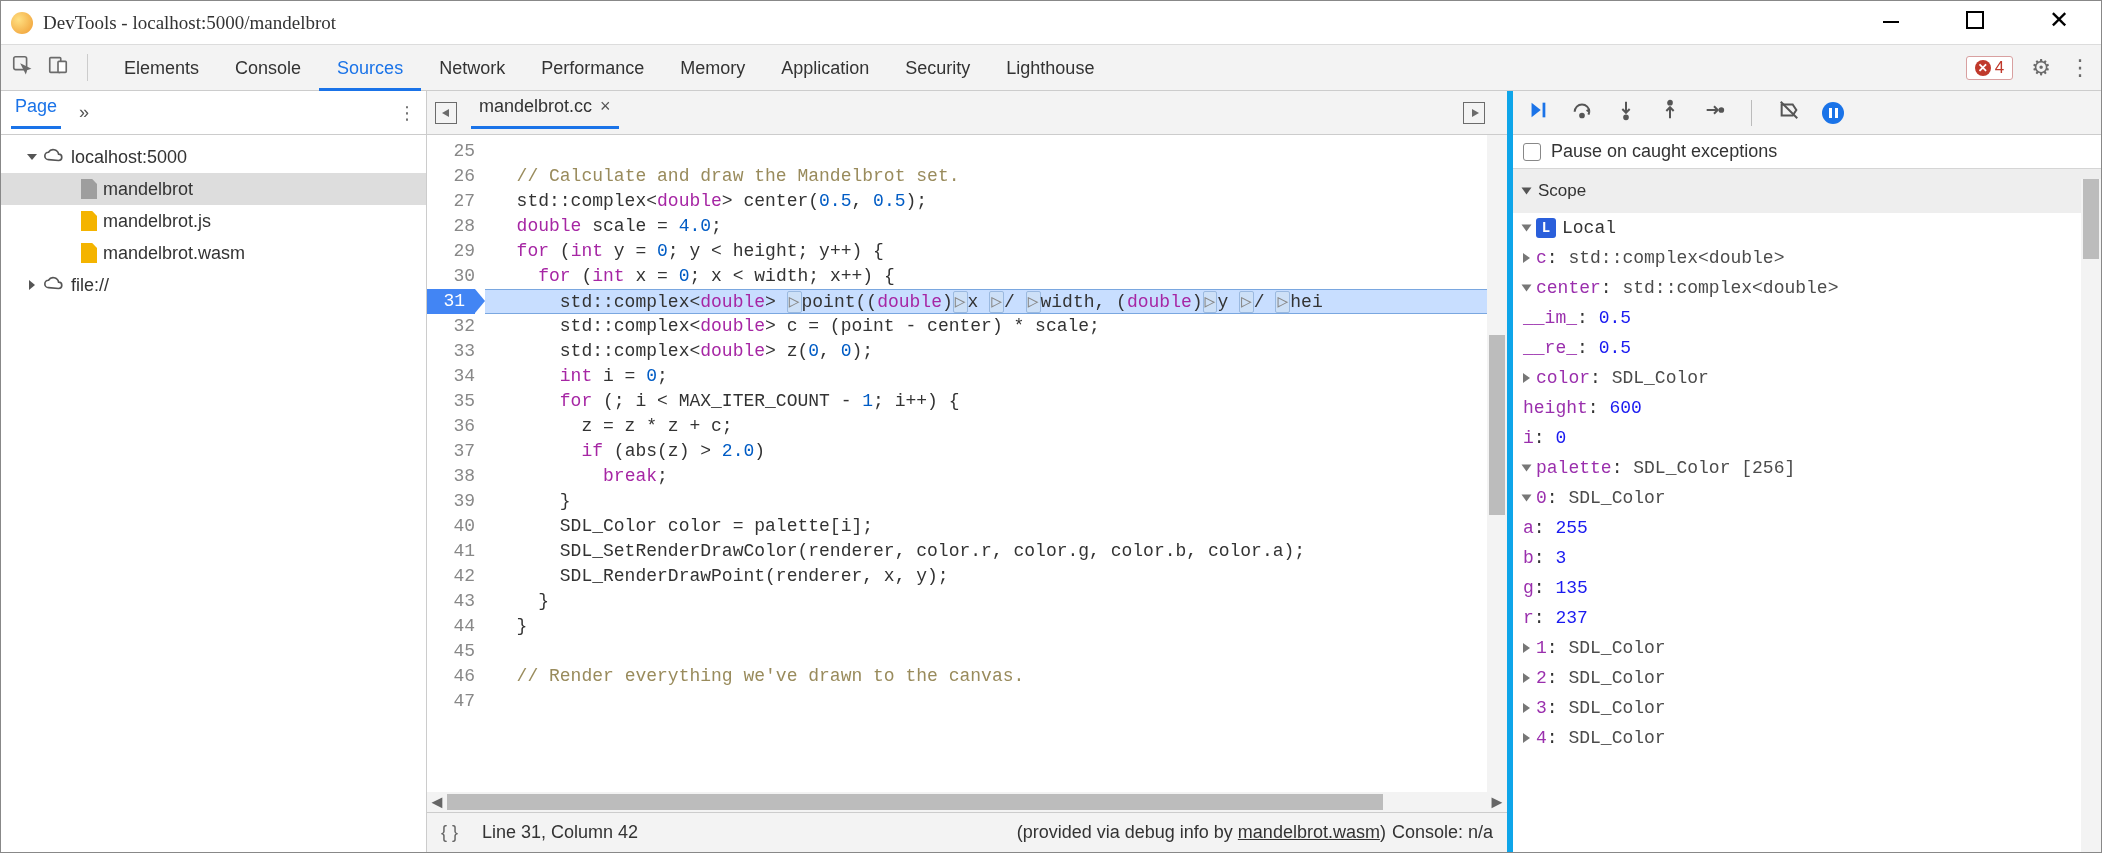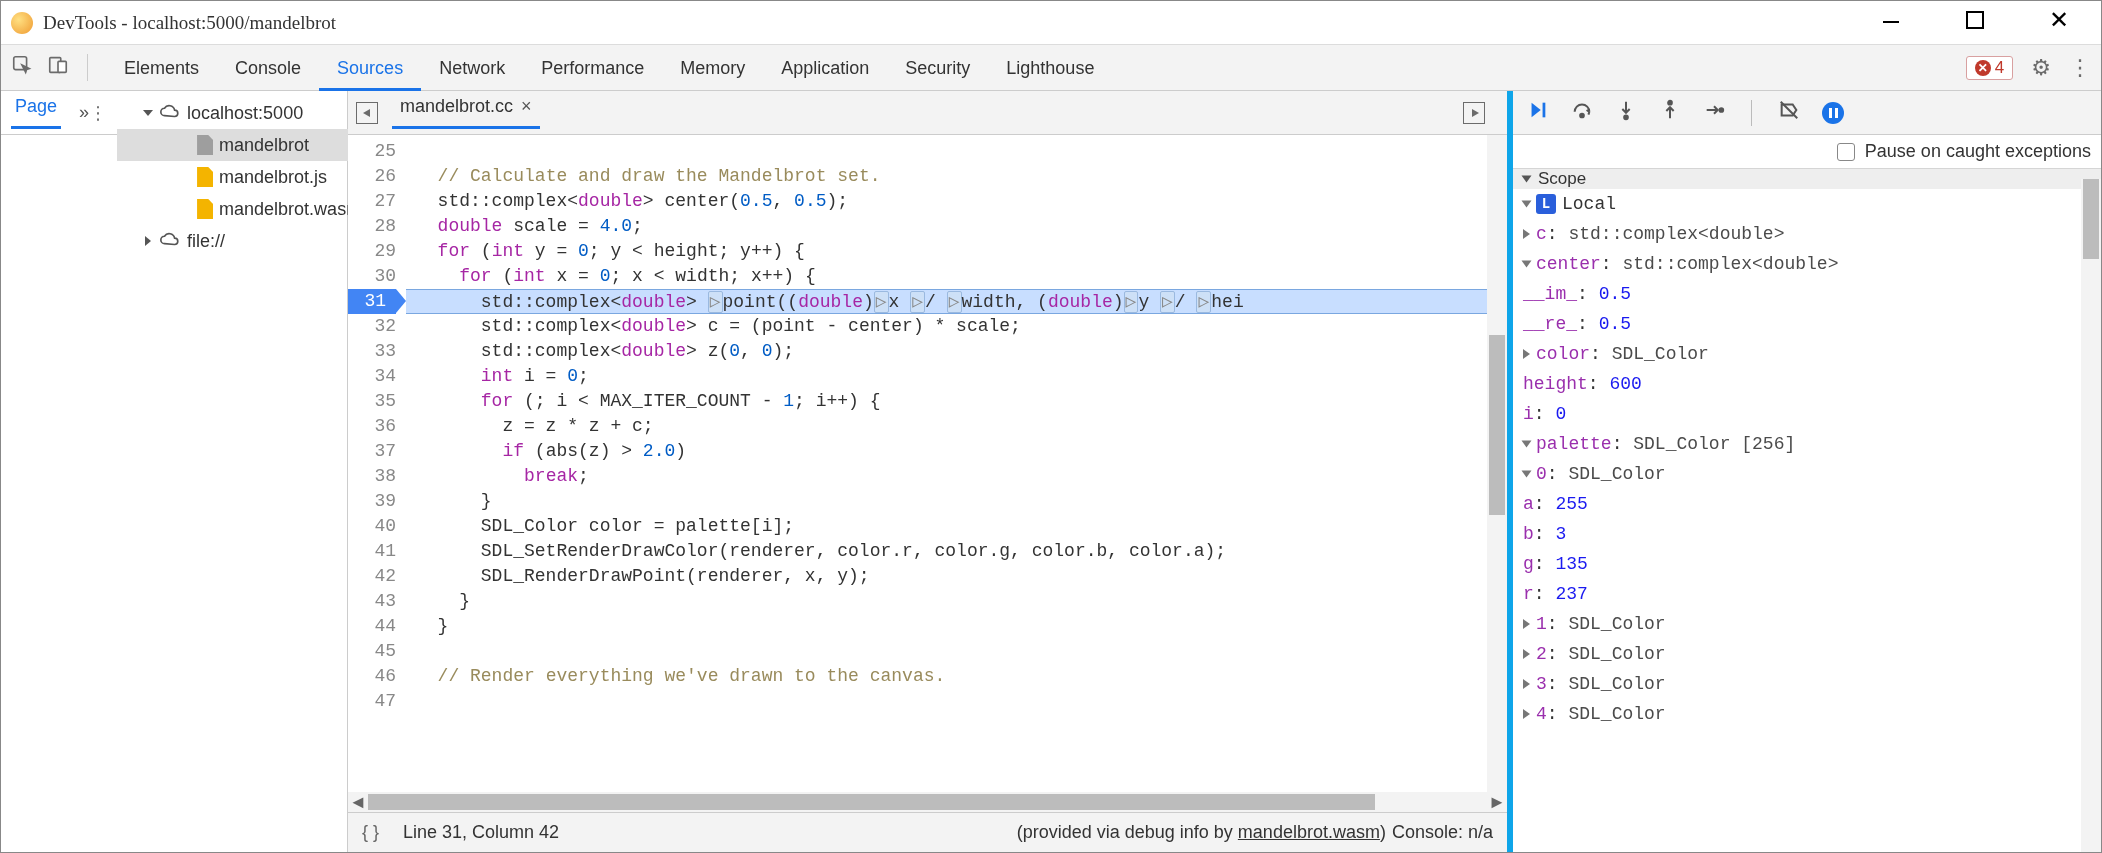--- a/index.html
+++ b/index.html
@@ -46,21 +46,21 @@
 .tab { padding: 0 18px; height:46px; line-height:46px; color:#333; cursor:default; }
 .tab.active { color:#1a73e8; border-bottom: 3px solid #1a73e8; font-weight:400; }
 .tabbar .right { margin-left:auto; display:flex; align-items:center; gap:18px; }
 .err-badge { border:1px solid #d8a0a0; border-radius:3px; padding:1px 8px; display:flex; align-items:center; gap:4px; background:#fff; color:#c0392b; font-size:17px;}
 .err-badge .dot{ width:16px;height:16px;border-radius:50%;background:#c0392b;color:#fff;font-size:12px;display:flex;align-items:center;justify-content:center;font-weight:bold;}
 .gear-icon,.kebab-icon{ color:#6b6b6b; font-size:22px; }
 
 .main { display:flex; height: calc(100% - 44px - 46px); }
 
 
-.sidebar { width: 347px; border-right:1px solid #ccc; display:flex; flex-direction:row; }
+.sidebar { width: 426px; border-right:1px solid #ccc; display:flex; flex-direction:column; }
 .sidebar-head { height:44px; display:flex; align-items:center; border-bottom:1px solid #ccc; padding:0 10px;}
 .sidebar-head .pagetab { color:#1a73e8; border-bottom:3px solid #1a73e8; padding:0 4px 9px 4px; margin-right:18px;}
 .sidebar-head .chev { color:#555;}
 .sidebar-head .kebab { margin-left:auto; color:#6b6b6b;}
 .tree { padding: 6px 0; font-size:18px; }
 .tree-row { display:flex; align-items:center; height:32px; padding-left:8px; gap:6px; cursor:default;}
 .tree-row.sel { background:#ddd; }
 .tri { display:inline-block; width:0;height:0;border-left:6px solid #555;border-top:5px solid transparent;border-bottom:5px solid transparent; transform:rotate(90deg); margin-right:2px;}
 .tri.closed{ transform:rotate(0deg);}
 .ico-folder{ width:18px;height:14px;border:1.5px solid #555;border-radius:2px;position:relative;}
@@ -105,22 +105,22 @@
 .statusbar .braces{ color:#666;}
 .statusbar .right{ margin-left:auto; display:flex; gap:6px;}
 .statusbar a{ color:#333; text-decoration:underline;}
 
 
 .debugger{ width:588px; display:flex; flex-direction:column; position:relative;}
 .dbg-toolbar{ height:44px; background:#f3f3f3; border-bottom:1px solid #ccc; display:flex; align-items:center; padding:0 14px; gap:22px;}
 .dbg-toolbar svg{ width:22px; height:22px; }
 .dbg-toolbar .sep{ width:1px;height:26px;background:#bbb;margin:0 4px;}
 .dbg-section{ border-bottom:1px solid #d5d5d5;}
-.dbg-row{ display:flex; align-items:center; padding:6px 10px; gap:10px;justify-content:flex-end;}
-.dbg-header{ background:#eee; font-size:17px; color:#333; display:flex;align-items:center;padding:0 10px;}
+.dbg-row{ display:flex; align-items:center; padding:6px 10px; gap:10px;}
+.dbg-header{ background:#eee; font-size:17px; color:#333; display:flex;align-items:center;padding:12px 10px;}
 .dbg-header .tri2{display:inline-block;width:0;height:0;border-left:7px solid #555;border-top:5px solid transparent;border-bottom:5px solid transparent;transform:rotate(90deg);margin-right:8px;}
 .checkbox{ width:18px;height:18px;border:1.5px solid #888;border-radius:3px;}
 .scope{ flex:1; overflow:auto; font-family: Consolas,"Courier New",monospace; font-size:18px;}
 .scope .row{ display:flex; align-items:center; height:30px; padding-left:10px; white-space:pre;}
 .scope .tri3{display:inline-block;width:0;height:0;border-left:7px solid #777;border-top:5px solid transparent;border-bottom:5px solid transparent;margin-right:6px;}
 .scope .tri3.open{transform:rotate(90deg);}
 .scope .name{ color:#9a2fad;}
 .scope .val{ color:#4b4b4b;}
 .scope .valnum{ color:#1a1af0;}
 .local-badge{ width:20px;height:20px;background:#2a5fdb;color:#fff;font-size:14px;font-weight:bold;display:inline-flex;align-items:center;justify-content:center;border-radius:3px;margin-right:6px;}

